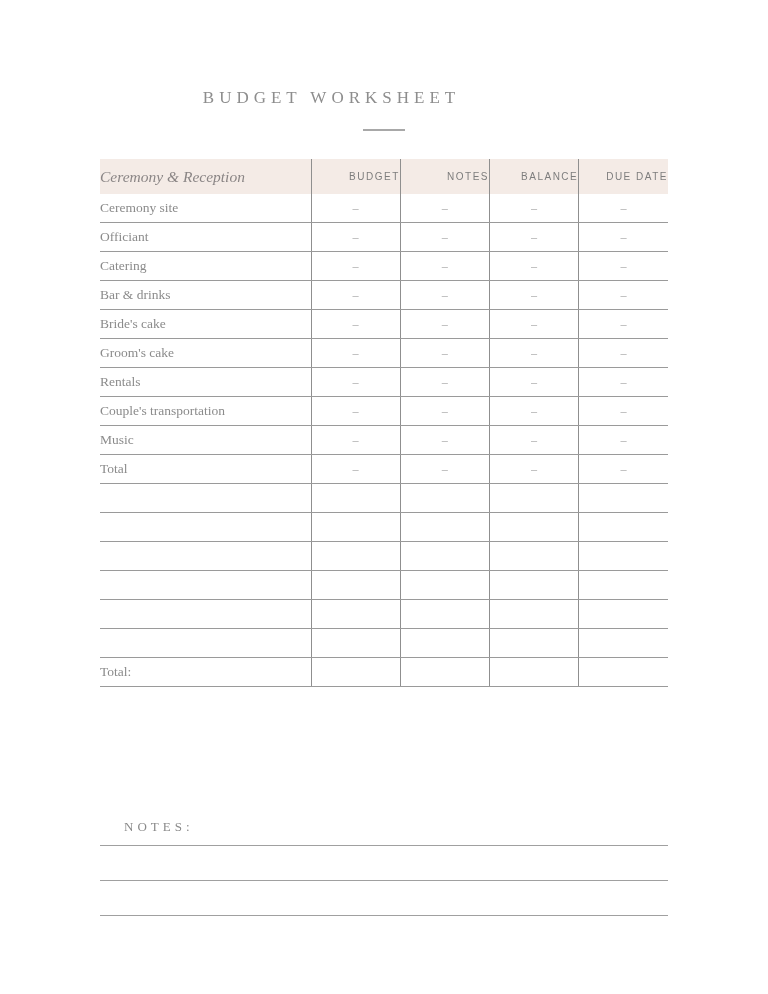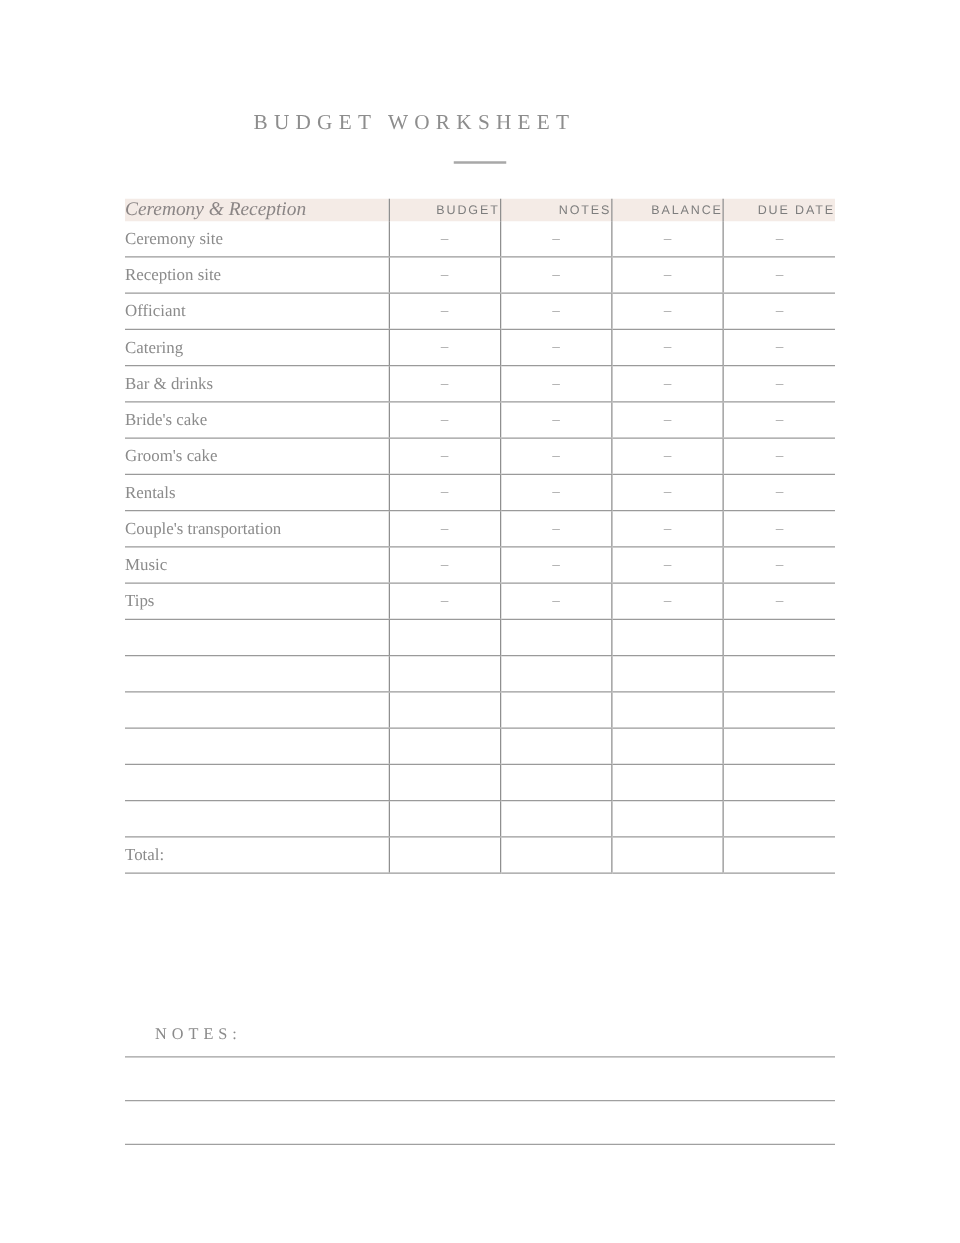--- a/index.html
+++ b/index.html
@@ -26,21 +26,21 @@
     table.budget col.c-item { width: 211px; }
     table.budget col.c-num { width: 89.25px; }
     table.budget th, table.budget td {
       padding: 0; height: 28px;
       border-bottom: 1.5px solid #9a9a9a;
     }
     table.budget th + th, table.budget td + td {
       border-left: 1.5px solid #8f8f8f;
     }
     table.budget thead th {
-      height: 18px;
+      height: 35px;
       background: #f4ebe6;
       border-bottom: none;
     }
     th.head-item {
       text-align: left; padding-left: 24px;
       font-family: "Liberation Serif", serif;
       font-style: italic; font-weight: normal;
       font-size: 15.5px; color: #8a8585;
     }
     th.head-col {
@@ -95,27 +95,20 @@
   </thead>
   <tbody id="rows">
       <tr>
         <td class="item">Ceremony site</td>
         <td class="val">–</td>
         <td class="val">–</td>
         <td class="val">–</td>
         <td class="val">–</td>
       </tr>
       <tr>
-        <td class="item">Reception site</td>
-        <td class="val">–</td>
-        <td class="val">–</td>
-        <td class="val">–</td>
-        <td class="val">–</td>
-      </tr>
-      <tr>
         <td class="item">Officiant</td>
         <td class="val">–</td>
         <td class="val">–</td>
         <td class="val">–</td>
         <td class="val">–</td>
       </tr>
       <tr>
         <td class="item">Catering</td>
         <td class="val">–</td>
         <td class="val">–</td>
@@ -158,21 +151,21 @@
         <td class="val">–</td>
       </tr>
       <tr>
         <td class="item">Music</td>
         <td class="val">–</td>
         <td class="val">–</td>
         <td class="val">–</td>
         <td class="val">–</td>
       </tr>
       <tr>
-        <td class="item">Tips</td>
+        <td class="item">Total</td>
         <td class="val">–</td>
         <td class="val">–</td>
         <td class="val">–</td>
         <td class="val">–</td>
       </tr>
       <tr>
         <td class="item"></td>
         <td class="val"></td>
         <td class="val"></td>
         <td class="val"></td>

